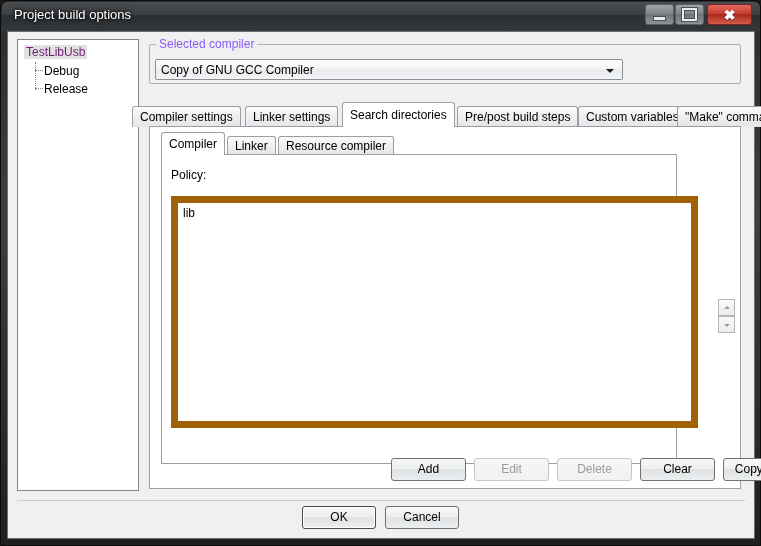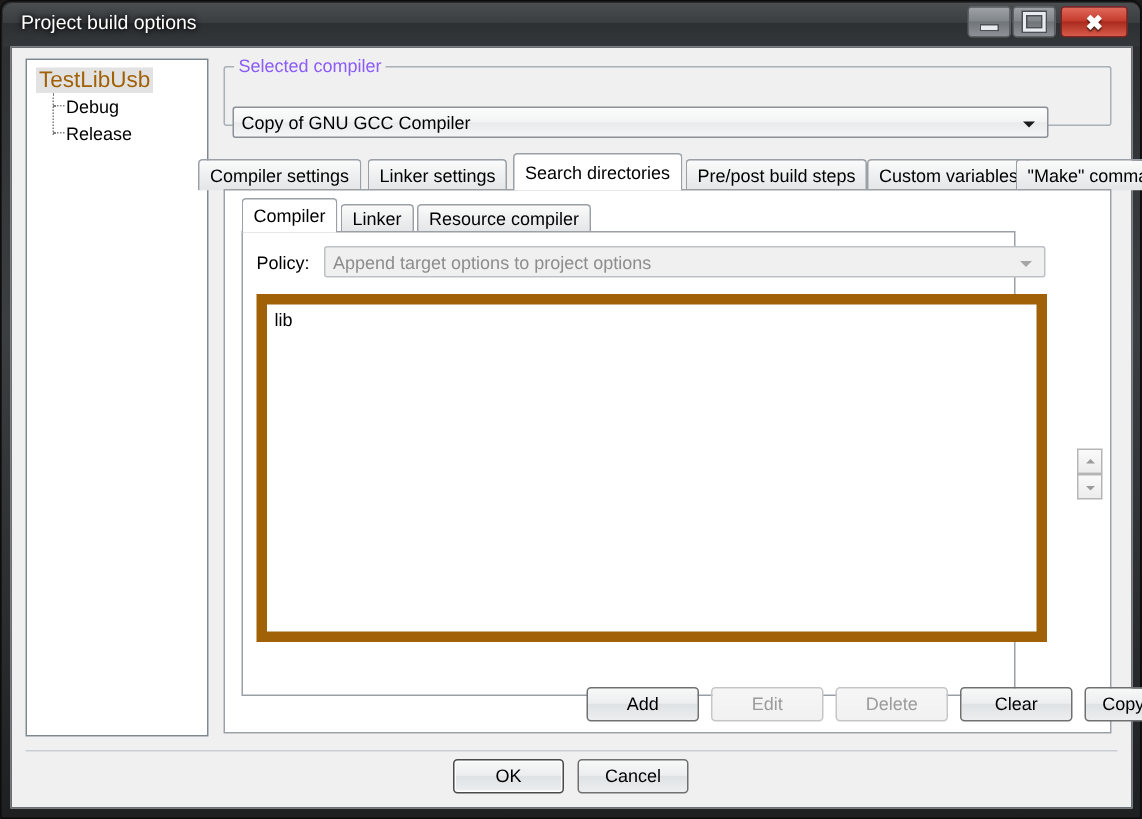--- a/index.html
+++ b/index.html
@@ -112,22 +112,22 @@
     left: 9px; top: 7px;
     width: 122px;
     height: 452px;
     box-sizing: border-box;
     background: #ffffff;
     border: 1px solid #7f888f;
   }
   .tree-root {
     position: absolute;
     left: 6px; top: 5px;
-    font-size: 15px;
-    color: #a16207;
+    font-size: 12px;
+    color: #701a75;
     background: #e2e2e2;
     padding: 0 2px;
     white-space: nowrap;
   }
   .tree-child {
     position: absolute;
     left: 26px;
     font-size: 12px;
     color: #000;
     white-space: nowrap;
@@ -166,27 +166,26 @@
     position: absolute;
     left: 148px; top: 5px;
     background: #f0f0f0;
     padding: 0 3px;
     font-size: 12px;
     color: #8b5cf6;
   }
   #compiler-combo {
     position: absolute;
     left: 147px; top: 27px;
-    width: 544px;
+    width: 468px;
     height: 21px;
     box-sizing: border-box;
     background: linear-gradient(to bottom, #fdfdfd 0%, #f2f3f4 48%, #e8eaec 52%, #f4f5f6 100%);
     border: 1px solid #8b9097;
     border-radius: 2px;
-    margin-top: 12px;
   }
   #compiler-combo-text {
     position: absolute;
     left: 5px; top: 3px;
     font-size: 12px;
     color: #000;
     white-space: nowrap;
   }
   .combo-arrow {
     position: absolute;
@@ -455,24 +454,20 @@
 
       <div id="tabs-inner">
         <div class="tab-inner active" style="left:0px;">Compiler</div>
         <div class="tab-inner" style="left:66px;">Linker</div>
         <div class="tab-inner" style="left:117px;">Resource compiler</div>
       </div>
 
       <div id="tab-panel-inner">
 
         <div id="policy-label">Policy:</div>
-        <div id="policy-combo">
-          <div id="policy-combo-text">Append target options to project options</div>
-          <div class="combo-arrow disabled"></div>
-        </div>
 
         <div id="dirs-list">
           <div class="dir-item">lib</div>
         </div>
 
       </div>
 
       <div class="btn" id="btn-add">Add</div>
       <div class="btn disabled" id="btn-edit">Edit</div>
       <div class="btn disabled" id="btn-delete">Delete</div>

